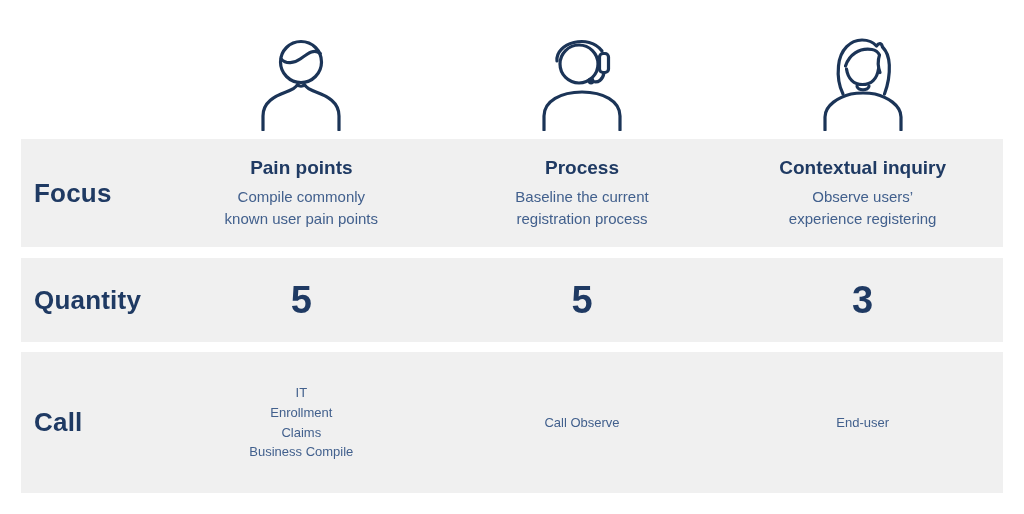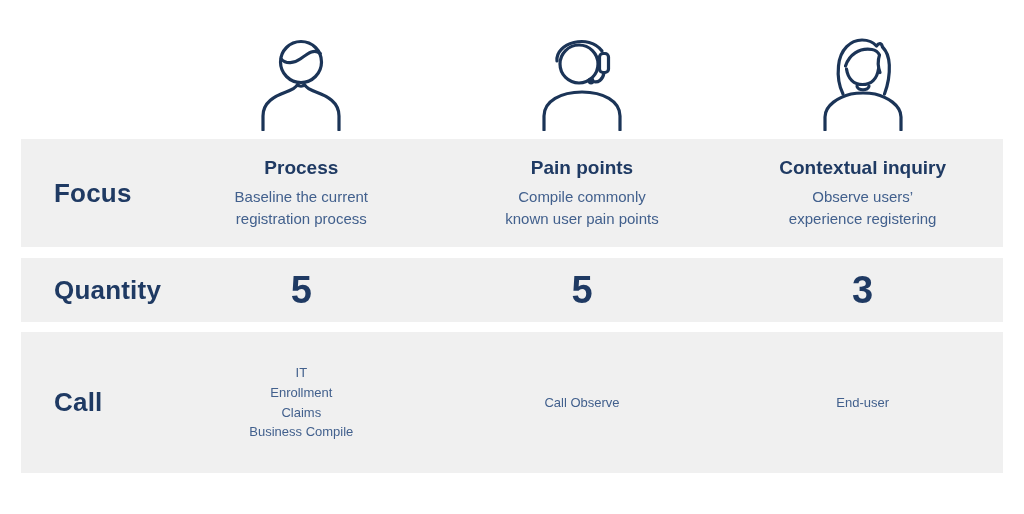--- a/index.html
+++ b/index.html
@@ -34,30 +34,30 @@
   .icon-cell {
     padding-bottom: 8px;
     line-height: 0;
   }
   
   .focus-row {
     height: 108px;
     margin-bottom: 11px;
   }
   .quantity-row {
-    height: 64px;
+    height: 84px;
     margin-bottom: 10px;
   }
   .unit-row {
     height: 141px;
   }
   .label-cell {
     display: flex;
     align-items: center;
-    padding-left: 33px;
+    padding-left: 13px;
     box-sizing: border-box;
   }
   .row-label {
     font-size: 26px;
     font-weight: 700;
     color: #1f3a63;
     letter-spacing: 0.2px;
   }
   .col-cell {
     display: flex;
@@ -124,31 +124,31 @@
         <path d="M10 99 L10 86 C10 74 24 66 36 63 C40 62.2 44 62 48 62 C52 62 56 62.2 60 63 C72 66 86 74 86 86 L86 99"></path>
       </svg>
     </div>
   </div>
 
   <div class="grid-row band focus-row">
     <div class="label-cell">
       <span class="row-label">Focus</span>
     </div>
     <div class="col-cell">
+      <div class="col-title">Pain points</div>
+      <div class="col-desc">
+        <div>Compile commonly</div>
+        <div>known user pain points</div>
+      </div>
+    </div>
+    <div class="col-cell">
       <div class="col-title">Process</div>
       <div class="col-desc">
         <div>Baseline the current</div>
         <div>registration process</div>
-      </div>
-    </div>
-    <div class="col-cell">
-      <div class="col-title">Pain points</div>
-      <div class="col-desc">
-        <div>Compile commonly</div>
-        <div>known user pain points</div>
       </div>
     </div>
     <div class="col-cell">
       <div class="col-title">Contextual inquiry</div>
       <div class="col-desc">
         <div>Observe users’</div>
         <div>experience registering</div>
       </div>
     </div>
   </div>

